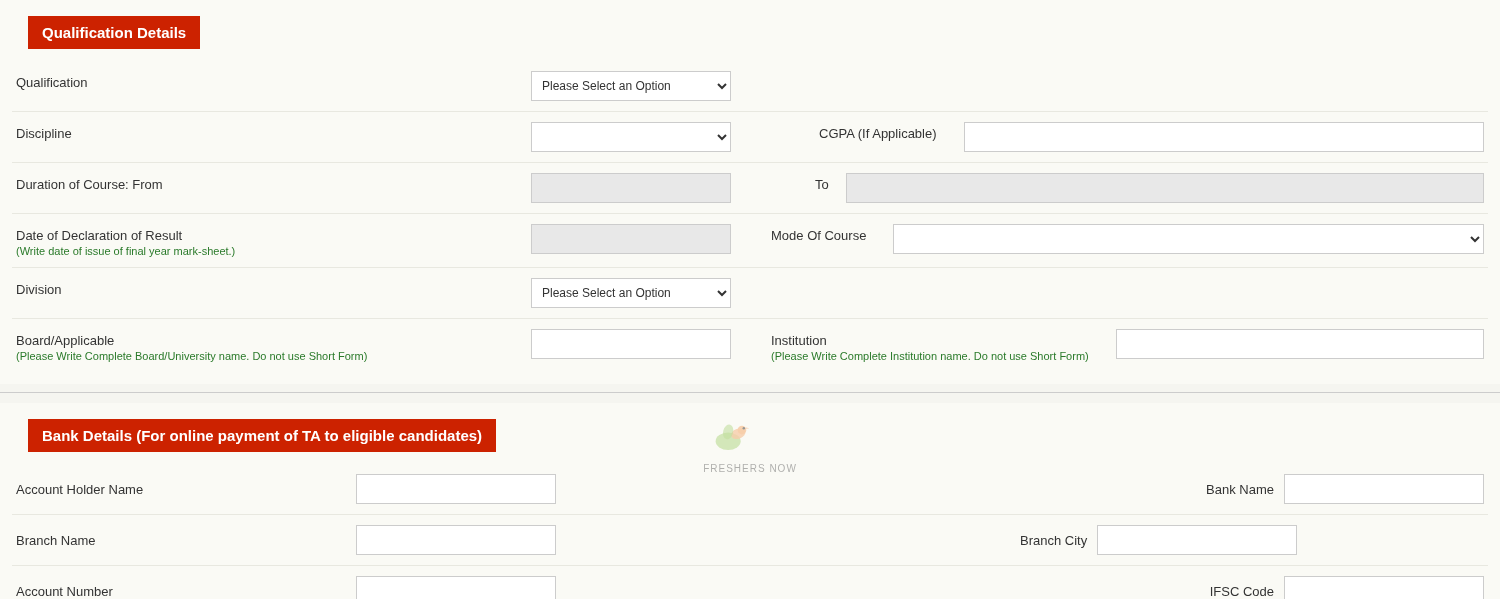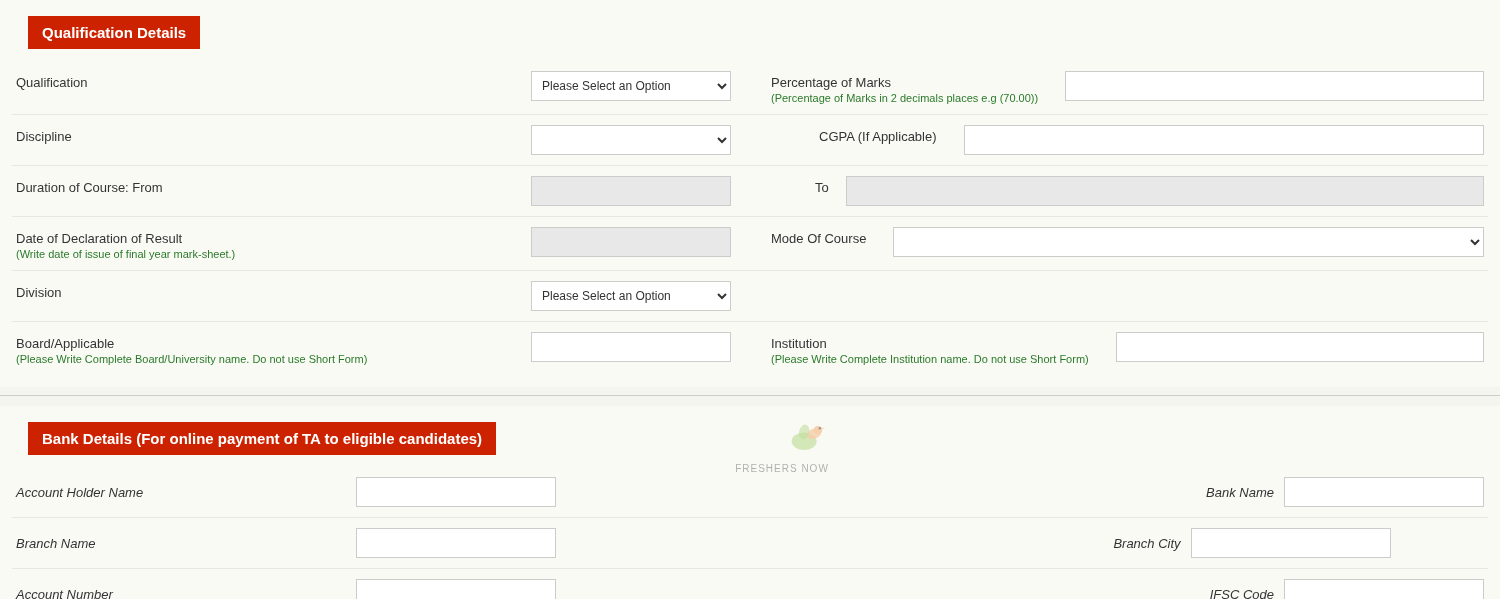--- a/index.html
+++ b/index.html
@@ -75,23 +75,22 @@
     .divider {
       border: none;
       border-top: 1px solid #ccc;
       margin: 8px 0;
     }
     .watermark-container {
       position: absolute;
       left: 50%;
       transform: translateX(-50%);
       top: 410px;
-      text-align: right;
+      text-align: left;
       opacity: 0.5;
-      margin-left: 32px;
     }
     .watermark-bird {
       width: 50px;
       height: 50px;
     }
     .watermark-text {
       font-size: 10px;
       color: #666;
       letter-spacing: 1px;
     }
@@ -110,21 +109,20 @@
       border-bottom: none;
     }
     .bank-field-group {
       display: flex;
       align-items: center;
       flex: 1;
     }
     .bank-field-label {
       flex: 0 0 340px;
       padding-right: 10px;
-      font-style: italic;
     }
     .bank-field-input {
       flex: 0 0 200px;
     }
     .bank-field-input input {
       width: 100%;
     }
     .spacer {
       flex: 1;
     }
@@ -145,29 +143,20 @@
       <div class="field-label">
         <span>Qualification</span>
       </div>
       <div class="field-input" style="flex:0 0 200px;">
         <select>
           <option>Please Select an Option</option>
         </select>
       </div>
     </div>
     <div style="flex:0 0 40px;"></div>
-    <div class="field-group">
-      <div class="field-label" style="flex:0 0 auto; padding-right:12px;">
-        <span>Percentage of Marks</span>
-        <span class="sub-label">(Percentage of Marks in 2 decimals places e.g (70.00))</span>
-      </div>
-      <div class="field-input">
-        <input type="text" value="" style="">
-      </div>
-    </div>
   </div>
 
   
   <div class="form-row">
     <div class="field-group">
       <div class="field-label">
         <span>Discipline</span>
       </div>
       <div class="field-input" style="flex:0 0 200px;">
         <select>
@@ -312,21 +301,21 @@
   <div class="bank-row">
     <div class="bank-field-group">
       <div class="bank-field-label">
         <span>Branch Name</span>
       </div>
       <div class="bank-field-input">
         <input type="text" value="" style="">
       </div>
     </div>
     <div class="spacer"></div>
-    <div class="bank-field-group" style="justify-content:center;">
+    <div class="bank-field-group" style="justify-content:flex-start;">
       <div class="bank-field-label" style="flex:0 0 auto; padding-right:10px;">
         <span>Branch City</span>
       </div>
       <div class="bank-field-input">
         <input type="text" value="" style="">
       </div>
     </div>
   </div>
 
   

